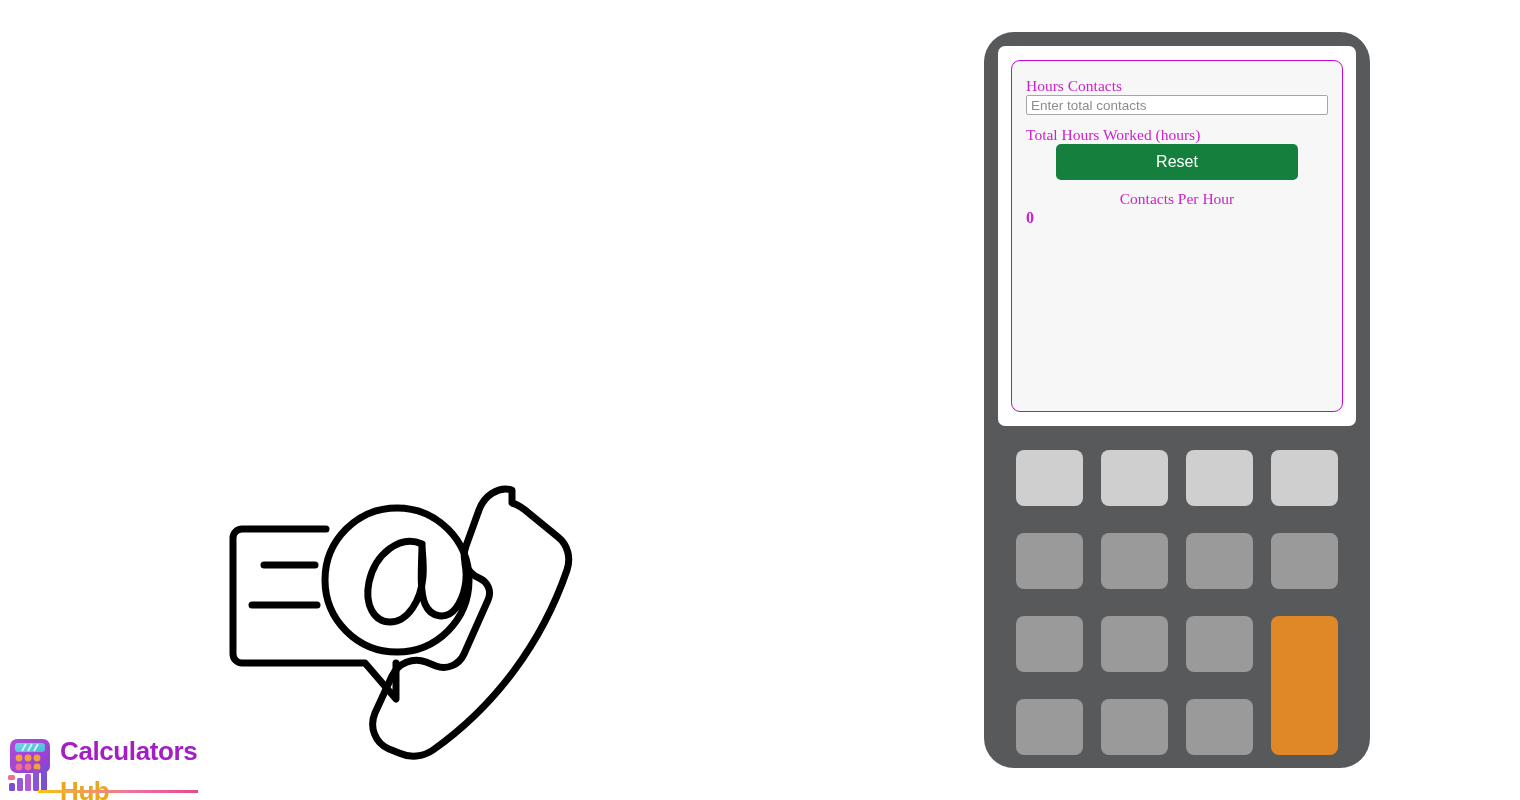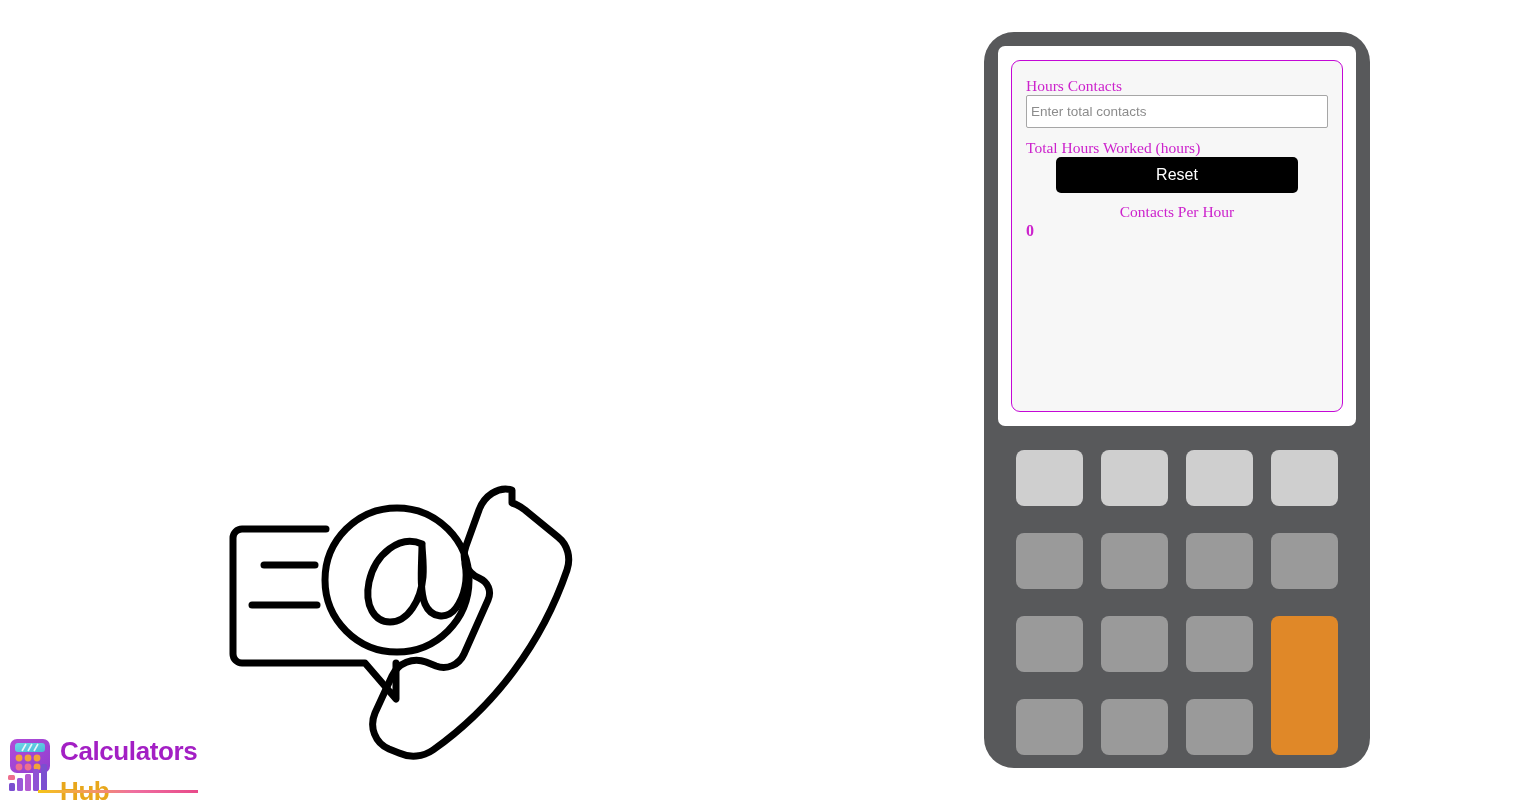--- a/index.html
+++ b/index.html
@@ -113,21 +113,21 @@
   .field-label {
     font-family: "Liberation Serif", serif;
     font-size: 15.5px;
     color: #cc22cc;
     margin: 0 0 2px 0;
     line-height: 1.15;
   }
   .field-input {
     display: block;
     width: 100%;
-    height: 33px;
+    height: 20px;
     font-family: "Liberation Sans", sans-serif;
     font-size: 13.5px;
     color: #222;
     background: #ffffff;
     border: 1px solid #a6a6a6;
     border-radius: 2px;
     padding: 1px 4px;
     outline: none;
     margin-bottom: 11px;
   }
@@ -142,21 +142,21 @@
     border-radius: 5px;
     font-family: "Liberation Sans", sans-serif;
     font-size: 16px;
     color: #ffffff;
     cursor: pointer;
     line-height: 36px;
     padding: 0;
     text-align: center;
   }
   #btn-calculate { background: #c408d6; margin-top: 6px; }
-  #btn-reset { background: #000000; }
+  #btn-reset { background: #15803d; }
 
   #result-label {
     font-family: "Liberation Serif", serif;
     font-size: 15.5px;
     color: #cc22cc;
     margin: 6px 0 0 0;
     line-height: 1.15;
     text-align: center;
   }
   #result-value {

